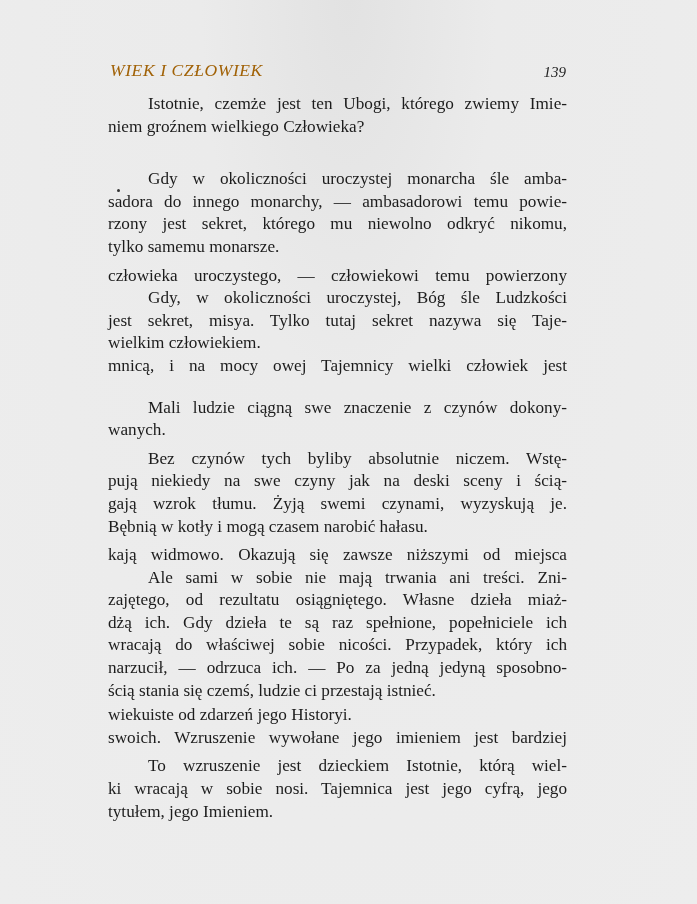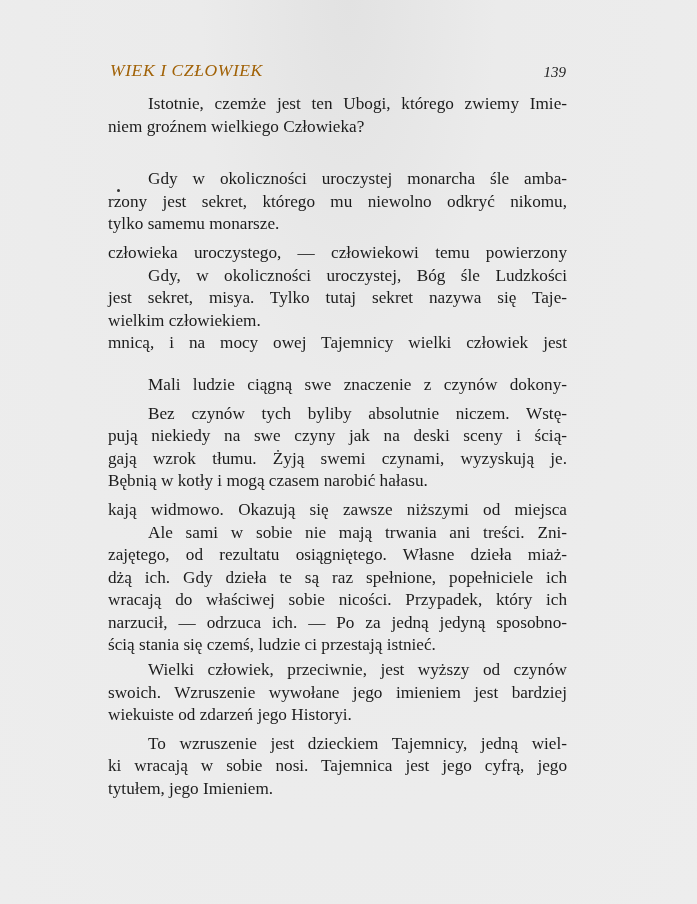--- a/index.html
+++ b/index.html
@@ -54,58 +54,59 @@
 
   <div class="text-block">
     <p class="para">
       <span class="line indent">Istotnie, czemże jest ten Ubogi, którego zwiemy Imie-</span>
       <span class="line last">niem groźnem wielkiego Człowieka?</span>
     </p>
     <div class="gap-sm"></div>
     <div class="gap-lg" style="height:24px"></div>
     <p class="para">
       <span class="line indent">Gdy w okoliczności uroczystej monarcha śle amba-</span>
+      <span class="line">sadora do innego monarchy, — ambasadorowi temu powie-</span>
       <span class="line">rzony jest sekret, którego mu niewolno odkryć nikomu,</span>
       <span class="line last">tylko samemu monarsze.</span>
     </p>
     <div class="gap-sm"></div>
     <p class="para">
       <span class="line">człowieka uroczystego, — człowiekowi temu powierzony</span>
       <span class="line indent">Gdy, w okoliczności uroczystej, Bóg śle Ludzkości</span>
       <span class="line">jest sekret, misya. Tylko tutaj sekret nazywa się Taje-</span>
       <span class="line last">wielkim człowiekiem.</span>
       <span class="line">mnicą, i na mocy owej Tajemnicy wielki człowiek jest</span>
     </p>
     <div class="gap-lg"></div>
     <p class="para">
       <span class="line indent">Mali ludzie ciągną swe znaczenie z czynów dokony-</span>
+      <span class="line last">wanych.</span>
     </p>
     <div class="gap-sm"></div>
     <p class="para">
       <span class="line indent">Bez czynów tych byliby absolutnie niczem. Wstę-</span>
       <span class="line">pują niekiedy na swe czyny jak na deski sceny i ścią-</span>
       <span class="line">gają wzrok tłumu. Żyją swemi czynami, wyzyskują je.</span>
       <span class="line last">Bębnią w kotły i mogą czasem narobić hałasu.</span>
     </p>
     <div class="gap-sm"></div>
     <p class="para">
       <span class="line">kają widmowo. Okazują się zawsze niższymi od miejsca</span>
       <span class="line indent">Ale sami w sobie nie mają trwania ani treści. Zni-</span>
       <span class="line">zajętego, od rezultatu osiągniętego. Własne dzieła miaż-</span>
       <span class="line">dżą ich. Gdy dzieła te są raz spełnione, popełniciele ich</span>
       <span class="line">wracają do właściwej sobie nicości. Przypadek, który ich</span>
       <span class="line">narzucił, — odrzuca ich. — Po za jedną jedyną sposobno-</span>
       <span class="line last">ścią stania się czemś, ludzie ci przestają istnieć.</span>
     </p>
     <div class="gap-sm" style="height:2px"></div>
     <p class="para">
-      <span class="line indent">Wielki człowiek, przeciwnie, jest wyższy od czynów</span>
+      <span class="line last">wiekuiste od zdarzeń jego Historyi.</span>
       <span class="line">swoich. Wzruszenie wywołane jego imieniem jest bardziej</span>
-      <span class="line last">wiekuiste od zdarzeń jego Historyi.</span>
     </p>
     <div class="gap-sm"></div>
     <p class="para">
-      <span class="line indent">To wzruszenie jest dzieckiem Tajemnicy, jedną wiel-</span>
+      <span class="line indent">To wzruszenie jest dzieckiem Istotnie, którą wiel-</span>
       <span class="line">ki wracają w sobie nosi. Tajemnica jest jego cyfrą, jego</span>
       <span class="line last">tytułem, jego Imieniem.</span>
     </p>
   </div>
 </div>
 
 </body></html>

